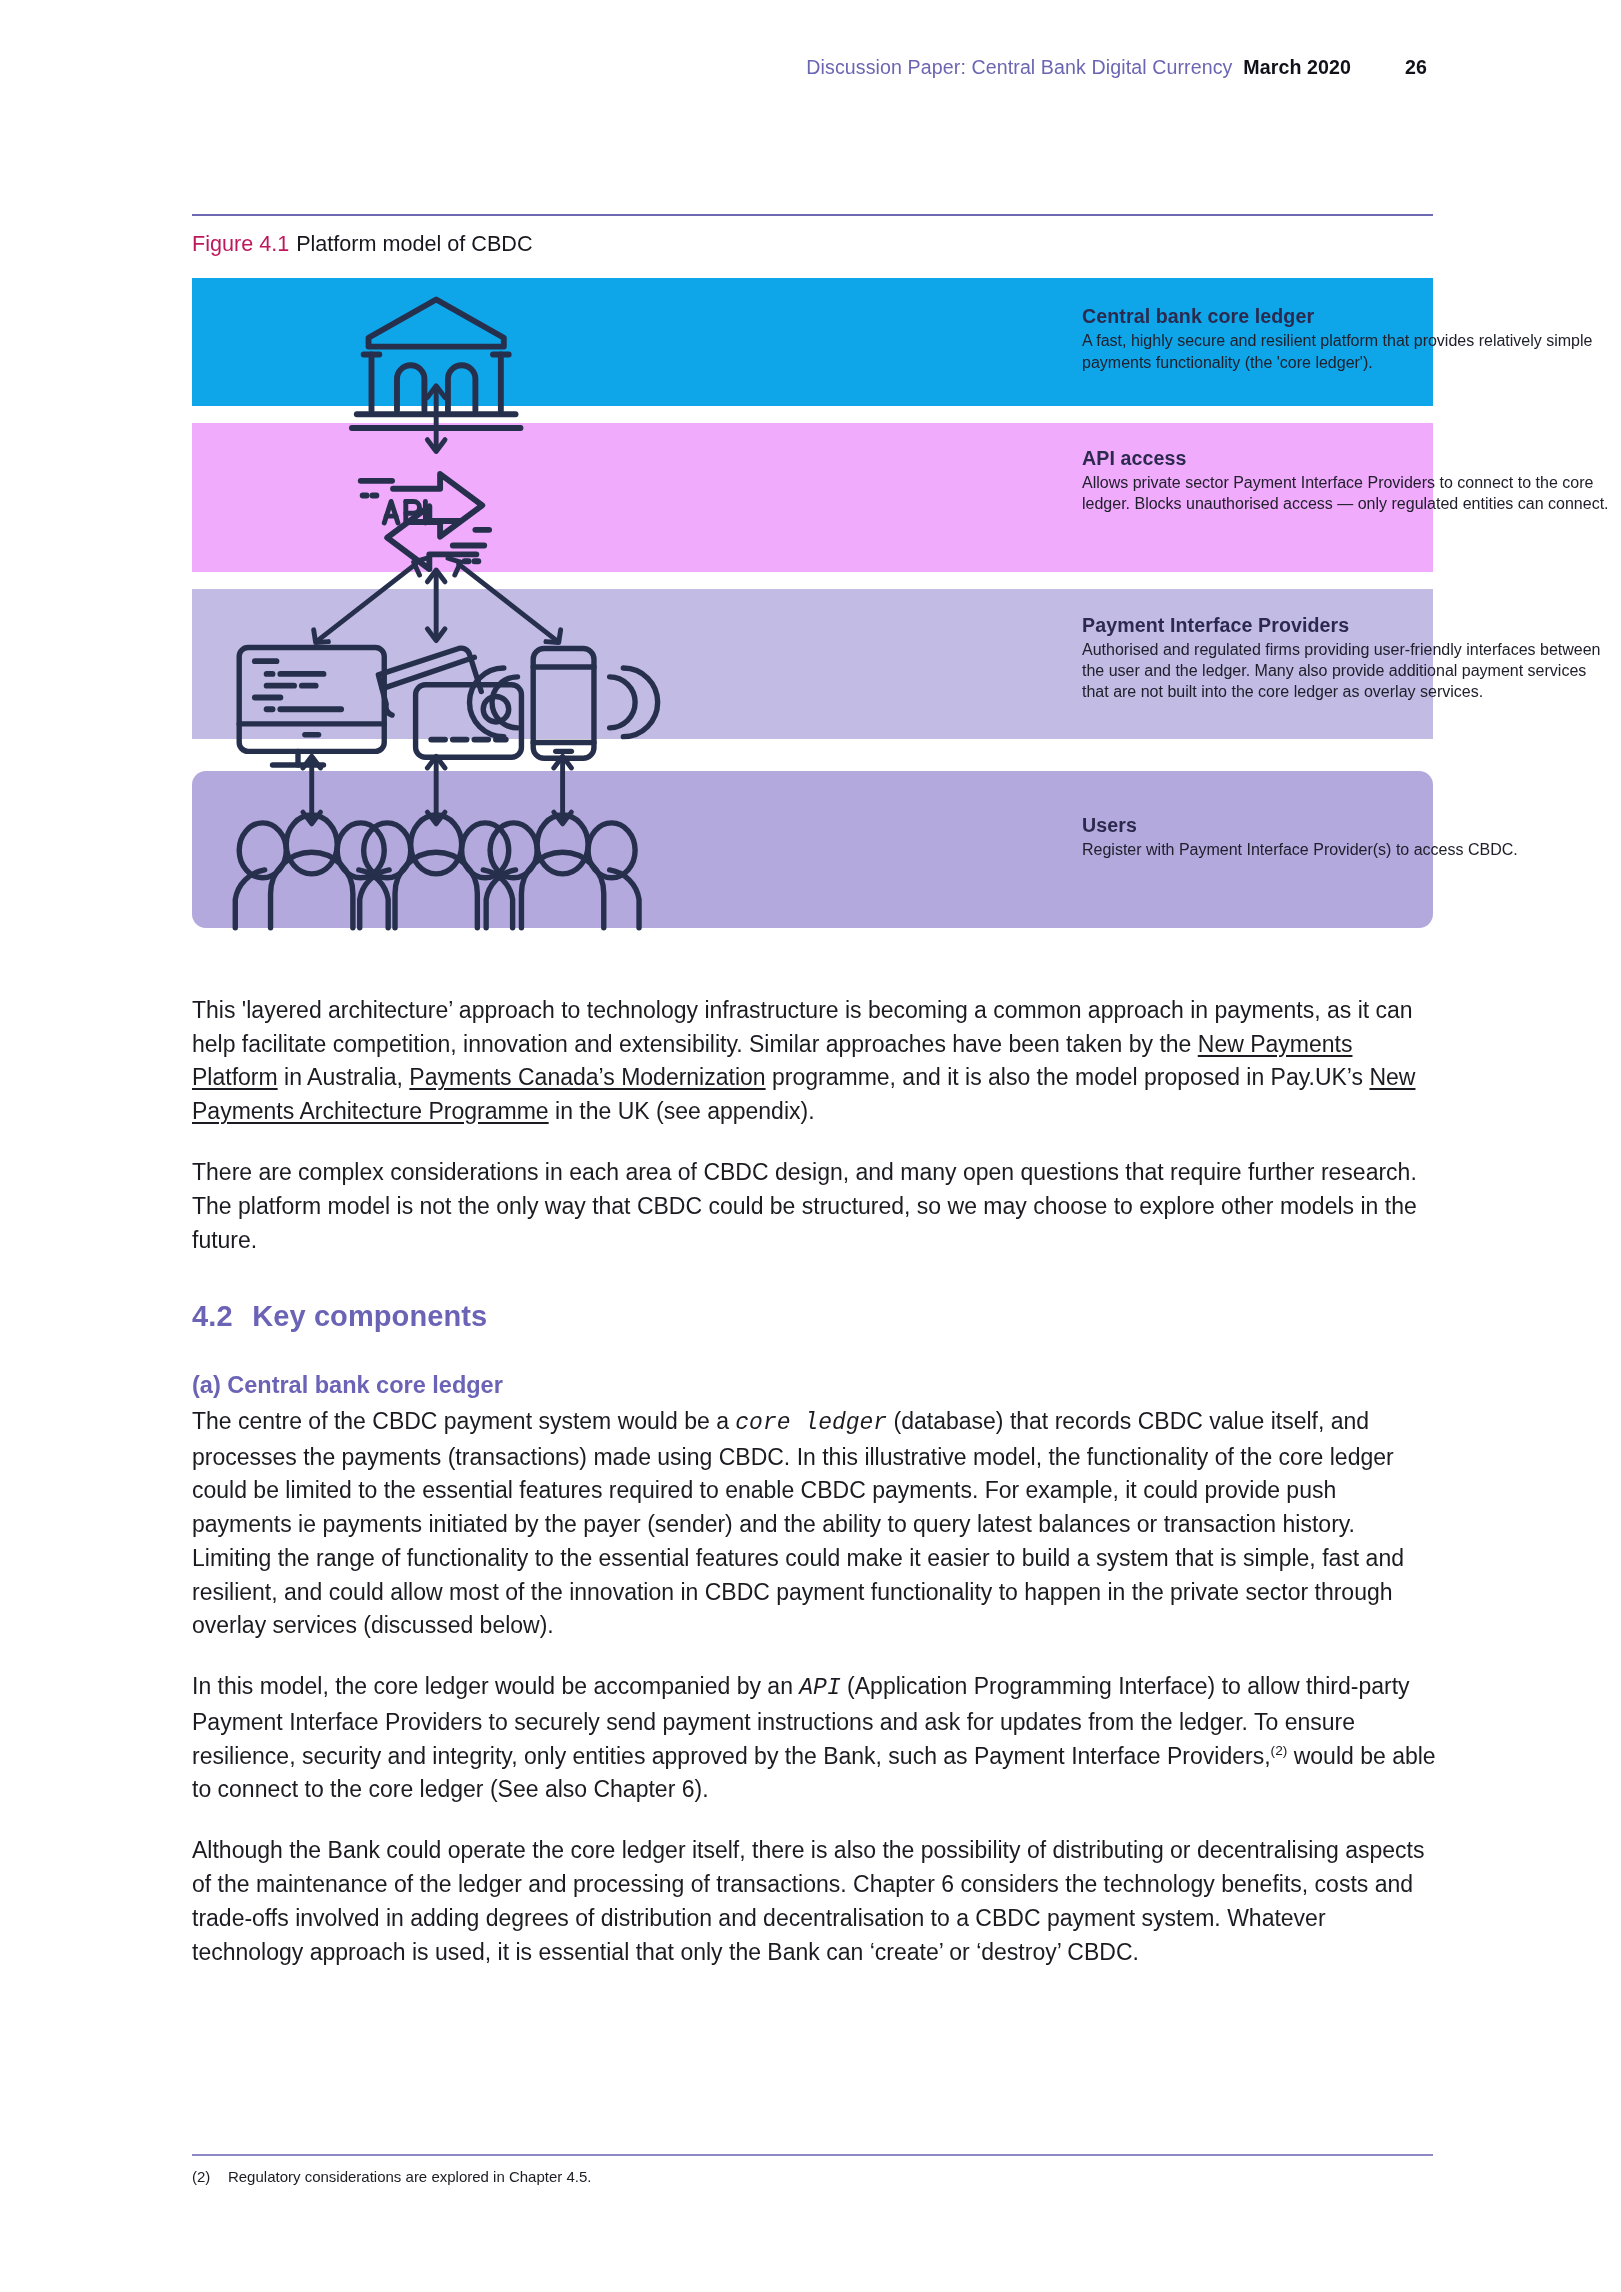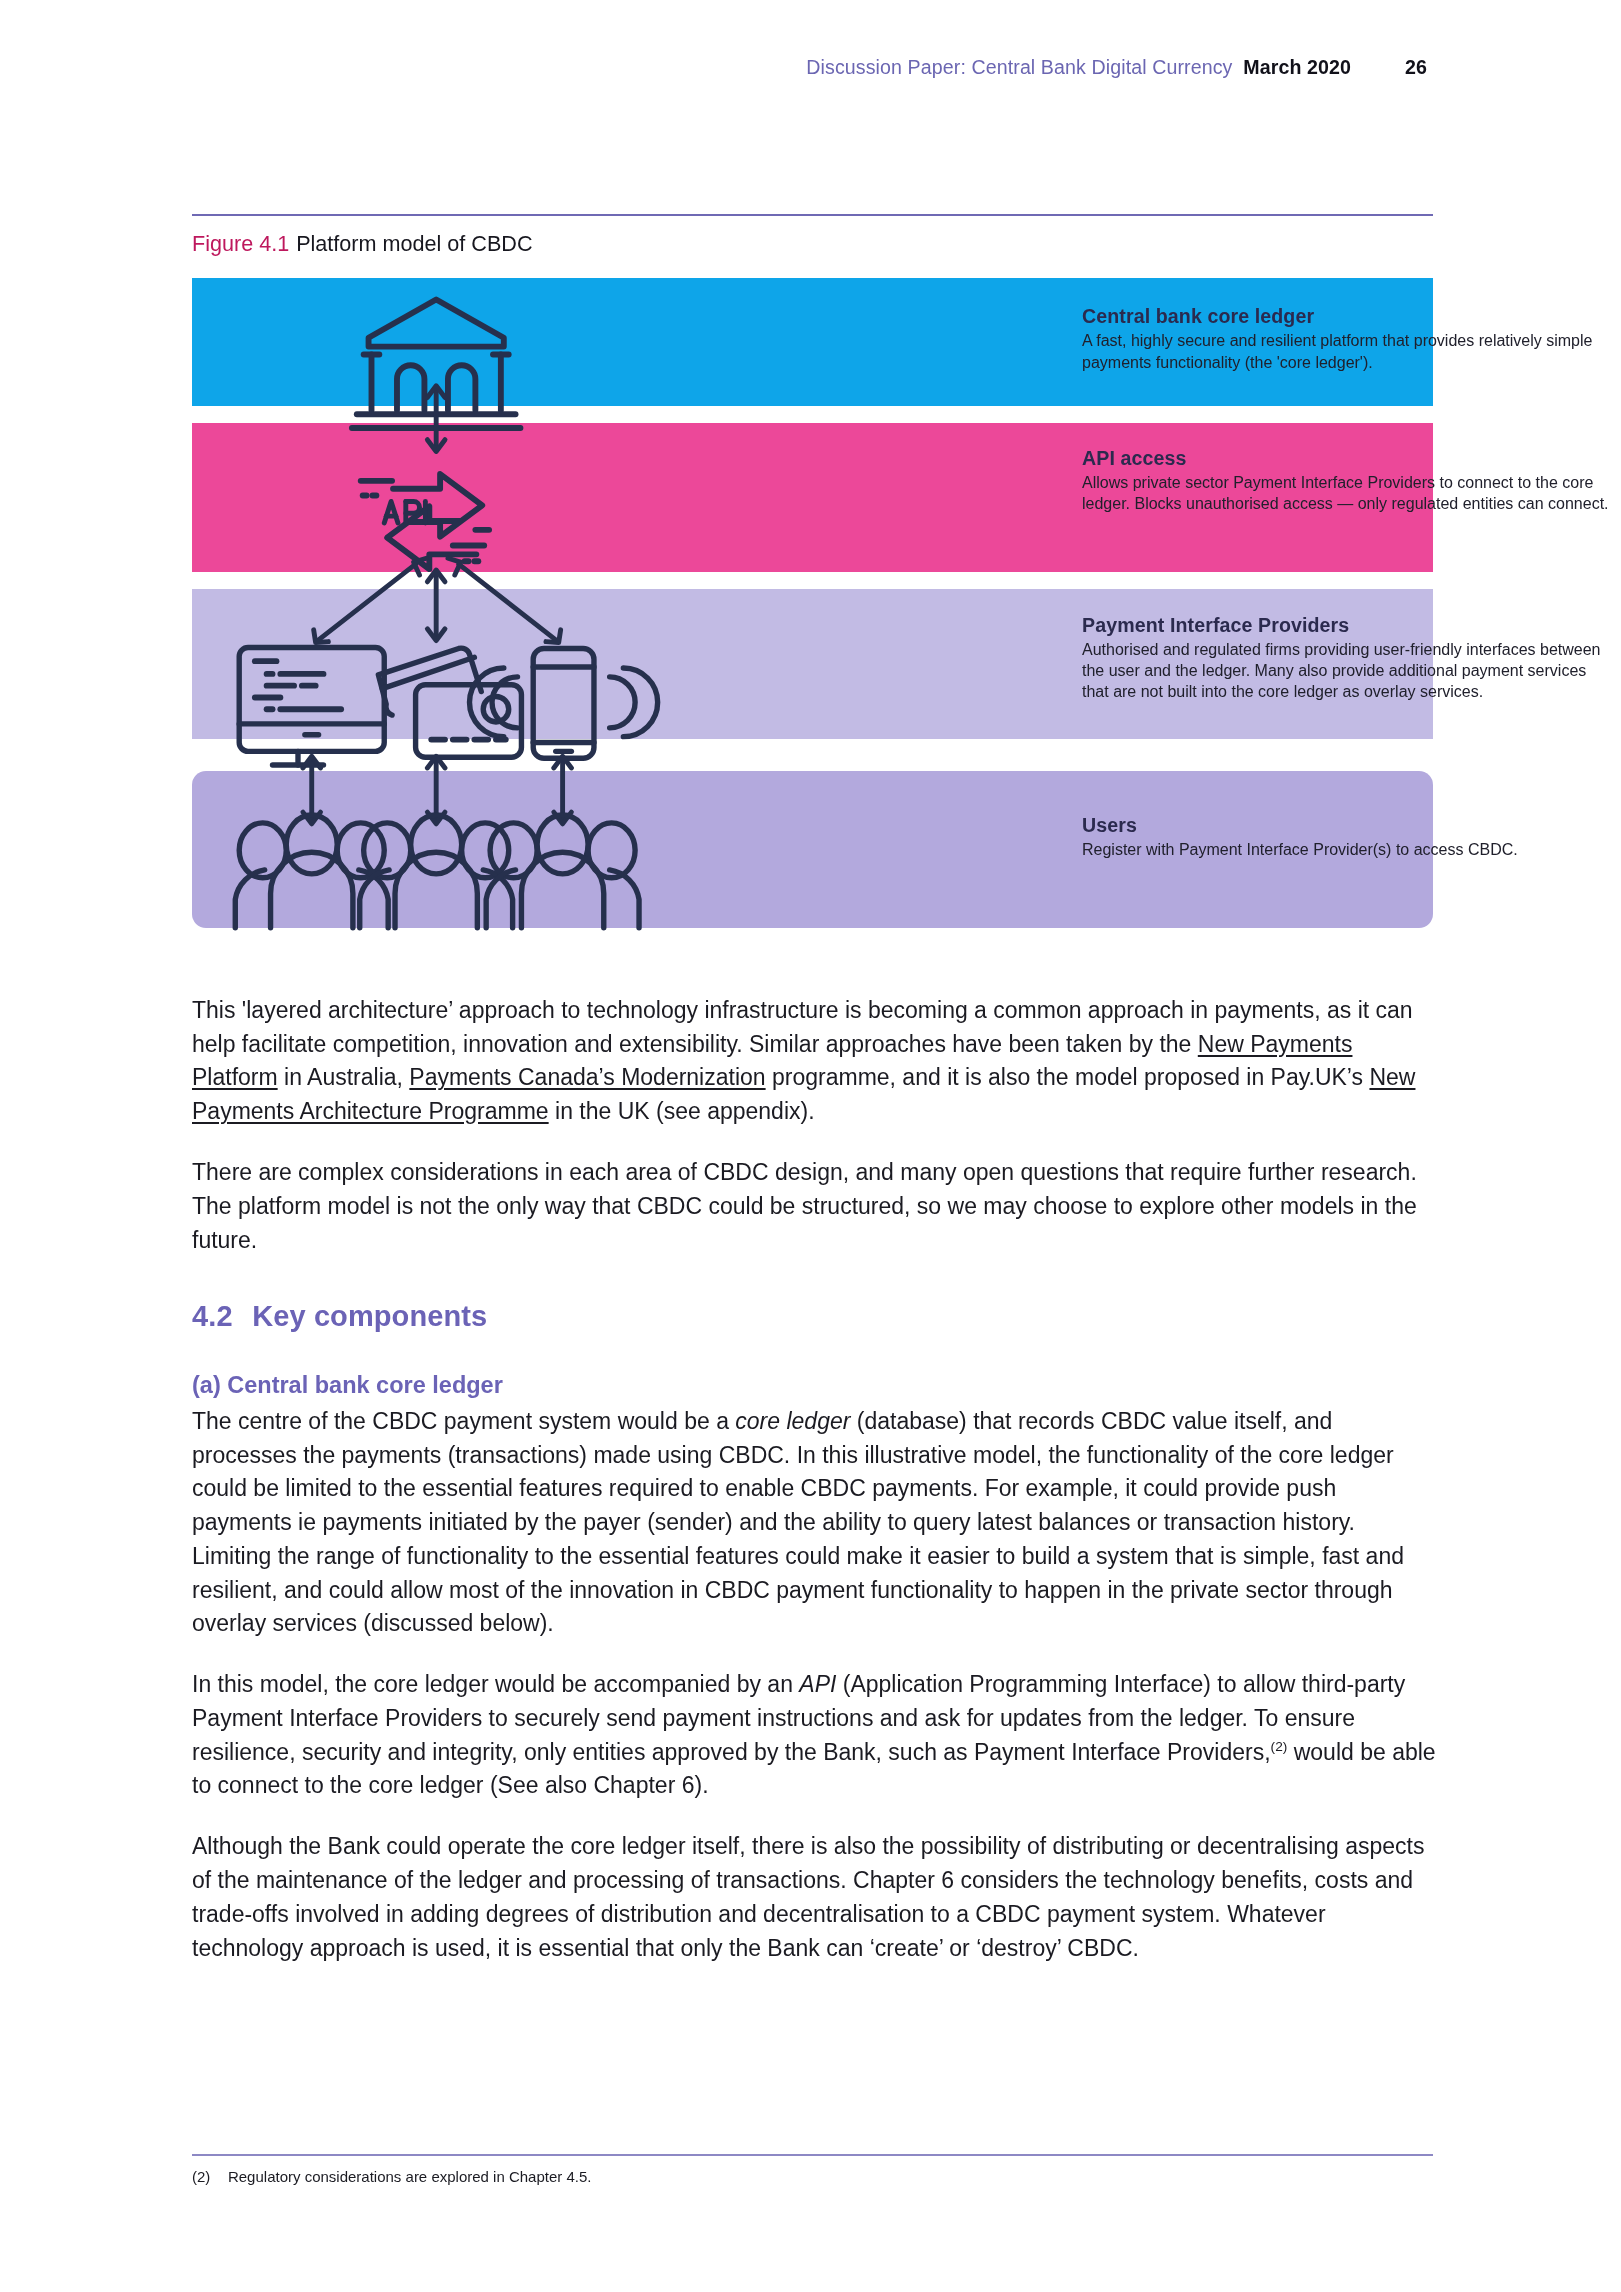--- a/index.html
+++ b/index.html
@@ -45,21 +45,21 @@
     position:absolute; left:890px; width:529px;
   }
   .band h4{
     margin:0 0 2px 0; font-size:19.6px; font-weight:bold; color:#2b2a4e;
     letter-spacing:0.1px;
   }
   .band p{
     margin:0; font-size:16px; line-height:1.33; color:#20202c;
   }
   .b1{top:0;   height:128px; background:#0ea5e9;}
-  .b2{top:145px;height:149px; background:#ec4899;}
+  .b2{top:145px;height:149px; background:#f0abfc;}
   .b3{top:311px;height:150px; background:#c2bbe4;}
   .b4{top:493px;height:157px; background:#b3a9dd;border-radius:14px;}
 
   .b1 .txt{top:27.4px;}
   .b2 .txt{top:23.5px;}
   .b3 .txt{top:24.5px;}
   .b4 .txt{top:43px;}
 
   .icon-holder{position:absolute;}
 
@@ -69,21 +69,21 @@
   }
   p.body{
     margin:0 0 27.4px 0;
     font-size:23px;
     line-height:1.465;
     color:#1b1b22;
     text-align:left;
   }
   p.body.tight{margin-bottom:0;}
   a.link{color:#1b1b22;text-decoration:underline;text-underline-offset:2.9px;}
-  .ital{font-style:italic;}
+  .ital{font-style:italic;font-family:Liberation Mono, monospace;}
   sup.fn{font-size:13.7px;vertical-align:super;}
 
   h2.sec{
     margin:43px 0 0 0;
     font-size:29px; font-weight:bold; color:#6b63b6;
     letter-spacing:0.1px;
   }
   h2.sec .n{margin-right:19.6px;}
   h3.sub{
     margin:39px 0 5.9px 0;

